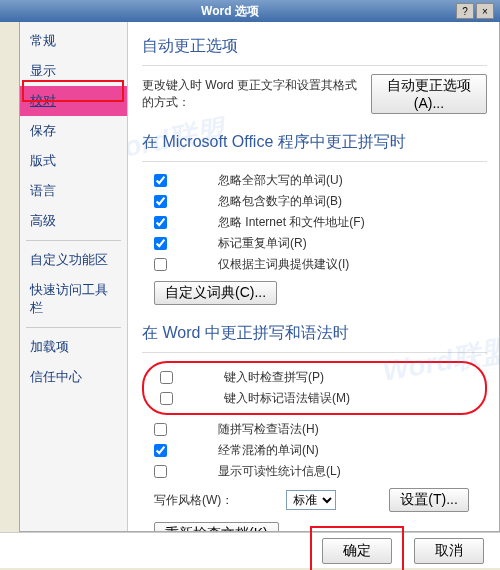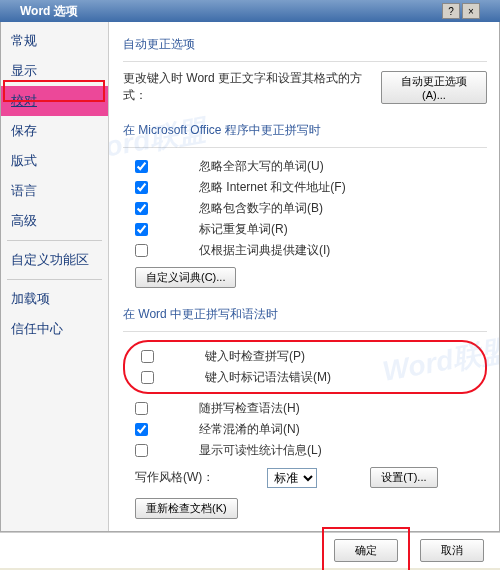--- a/index.html
+++ b/index.html
@@ -1,30 +1,30 @@
 <!DOCTYPE html>
 <html><head>
 <meta charset="utf-8">
 <style>
 * { box-sizing: border-box; margin: 0; padding: 0; }
 body { font-family: "SimSun", "Microsoft YaHei", sans-serif; font-size: 12px; background: #ece9d8; width: 500px; height: 570px; overflow: hidden; }
-.titlebar { background: linear-gradient(#7b9ec9, #3e6ca8); color: #fff; height: 22px; display: flex; align-items: center; padding: 0 20px; }
+.titlebar { background: linear-gradient(#7b9ec9, #3e6ca8); color: #fff; height: 22px; display: flex; align-items: center; padding: 0 6px; text-align: center; }
 .titlebar .title { flex: 1; font-weight: bold; font-size: 12px; }
 .titlebar .tbtn { width: 18px; height: 16px; background: #d4d0c8; border: 1px solid #888; margin-left: 2px; display: flex; align-items: center; justify-content: center; font-size: 10px; color: #000; cursor: pointer; }
-.body { display: flex; height: 510px; border: 1px solid #aaa; border-top: none; background: #fff; }
+.body { display: flex; height: 510px; border: 1px solid #aaa; border-top: none; background: #fff; margin-left: 19px; }
 .sidebar { width: 108px; background: #f5f5f5; border-right: 1px solid #ccc; padding: 4px 0; position: relative; }
 .sidebar .item { padding: 6px 10px; color: #1a3c7b; cursor: pointer; font-size: 13px; }
 .sidebar .item.selected { background: #ec4899; text-decoration: underline; }
 .sidebar .sep { border-top: 1px solid #ccc; margin: 4px 6px; }
 .main { flex: 1; overflow-y: auto; padding: 8px 12px 8px 14px; color: #333; position: relative; }
-.section-title { color: #335a9c; font-size: 12px; padding: 6px 0 8px 0; border-bottom: 1px solid #ddd; margin-bottom: 8px; }
+.section-title { color: #335a9c; font-size: 16px; padding: 6px 0 8px 0; border-bottom: 1px solid #ddd; margin-bottom: 8px; }
 .row { display: flex; align-items: center; padding: 2px 0; font-size: 12px; }
 .indent { padding-left: 12px; gap: 45px; }
 .row input[type=checkbox] { margin-right: 6px; width: 13px; height: 13px; }
-.btn { background: linear-gradient(#fefefe,#e4e4e4); border: 1px solid #8e8f8f; padding: 2px 10px; font-size: 11px; cursor: pointer; border-radius: 2px; }
+.btn { background: linear-gradient(#fefefe,#e4e4e4); border: 1px solid #8e8f8f; padding: 2px 10px; font-size: 14px; cursor: pointer; border-radius: 2px; }
 .introline { display: flex; align-items: center; gap: 12px; margin: 6px 0 12px 0; }
 .select { border: 1px solid #7f9db9; background: #fff; padding: 1px 2px; font-size: 12px; }
 .footer { height: 36px; border-top: 1px solid #ccc; display: flex; justify-content: flex-end; align-items: center; padding: 0 16px; gap: 10px; background: #fff; }
 .redbox { border: 2px solid #e12; }
 .redbox-pad { padding: 4px; border-radius: 25px; }
 .sidebar-red { position: absolute; left: 2px; top: 58px; width: 102px; height: 22px; border: 2px solid #e12; pointer-events: none; }
 .wm { position: absolute; font-size: 28px; font-weight: bold; color: rgba(80,140,220,0.11); transform: rotate(-10deg); pointer-events: none; font-style: italic; }
 </style>
 </head>
 <body>
@@ -40,20 +40,21 @@
     <div class="sidebar-red"></div>
   <div class="item">常规</div>
       <div class="item">显示</div>
       <div class="item selected">校对</div>
       <div class="item">保存</div>
       <div class="item">版式</div>
       <div class="item">语言</div>
       <div class="item">高级</div>
       <div class="sep"></div>
       <div class="item">自定义功能区</div>
+      <div class="item">快速访问工具栏</div>
       <div class="sep"></div>
       <div class="item">加载项</div>
       <div class="item">信任中心</div>
     </div>
   <div class="main">
     <div class="wm" style="top:100px;left:-30px">Word联盟</div>
     <div class="wm" style="top:320px;right:-10px">Word联盟</div>
 
     <div class="section-title">自动更正选项</div>
     <div class="introline">
@@ -62,25 +63,25 @@
     </div>
 
     <div class="section-title">在 Microsoft Office 程序中更正拼写时</div>
     <div id="office-checks">
         <div class="row indent">
           <input type="checkbox" checked="" style="">
           <span>忽略全部大写的单词(U)</span>
         </div>
         <div class="row indent">
           <input type="checkbox" checked="" style="">
-          <span>忽略 Internet 和文件地址(F)</span>
+          <span>忽略包含数字的单词(B)</span>
         </div>
         <div class="row indent">
           <input type="checkbox" checked="" style="">
-          <span>忽略包含数字的单词(B)</span>
+          <span>忽略 Internet 和文件地址(F)</span>
         </div>
         <div class="row indent">
           <input type="checkbox" checked="" style="">
           <span>标记重复单词(R)</span>
         </div>
         <div class="row indent">
           <input type="checkbox" style="">
           <span>仅根据主词典提供建议(I)</span>
         </div>
       </div>

